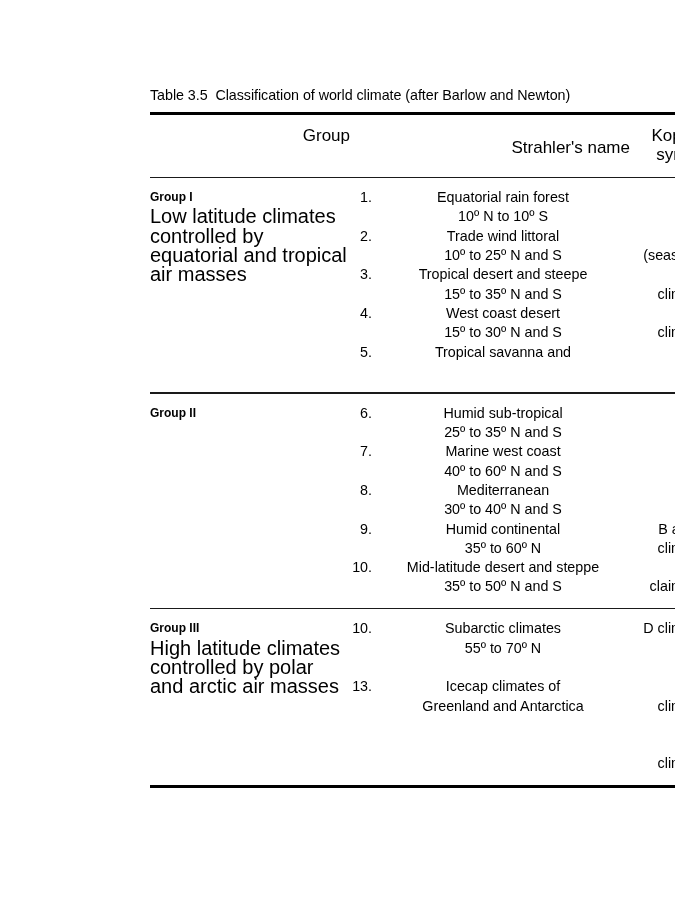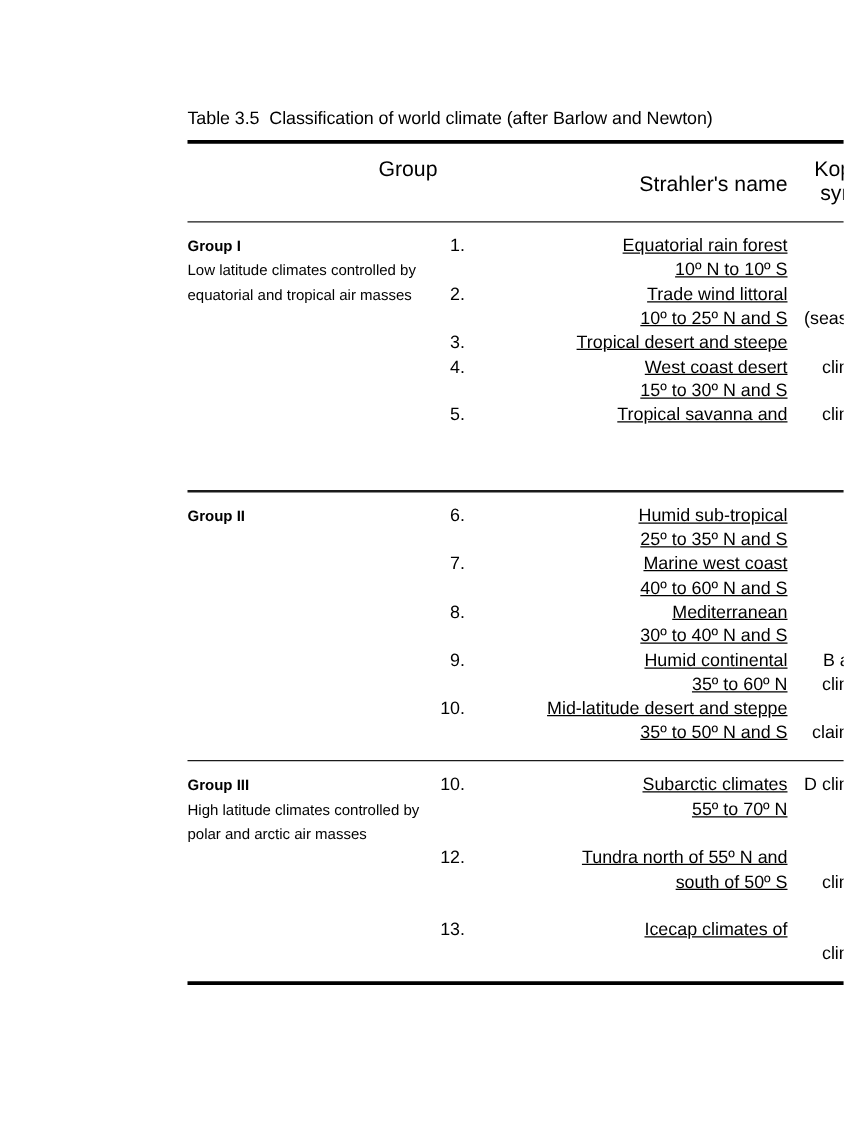--- a/index.html
+++ b/index.html
@@ -70,21 +70,21 @@
   }
 
   .body-row { padding: 10px 0 11px 0; }
 
   .group-title {
     font-weight: bold;
     font-size: 12px;
     line-height: 19.3px;
   }
   .group-desc {
-    font-size: 12px;
+    font-size: 20px;
     line-height: 19.3px;
   }
 
   
   .climate-list {
     list-style: none;
     margin: 0;
     padding: 0;
   }
   .climate-list li {
@@ -92,21 +92,21 @@
     grid-template-columns: 26px 1fr;
     font-size: 14.3px;
     line-height: 19.3px;
     white-space: nowrap;
   }
   .climate-list li.spaced { margin-top: 19.3px; }
   .cl-num {
     text-align: right;
     padding-right: 4px;
   }
-  .cl-body { text-align: right; text-decoration: underline; }
+  .cl-body { text-align: center; }
   .cl-range { display: block; }
 
   
   .koppen-lines {
     text-align: right;
     font-size: 14.3px;
     line-height: 19.3px;
     white-space: nowrap;
   }
   .koppen-lines .kline { display: block; }
@@ -152,20 +152,21 @@
           <span class="cl-num">2.</span>
           <span class="cl-body">
             <span>Trade wind littoral</span>
             <span class="cl-range">10º to 25º N and S</span>
           </span>
         </li>
         <li>
           <span class="cl-num">3.</span>
           <span class="cl-body">
             <span>Tropical desert and steepe</span>
+            <span class="cl-range">15º to 35º N and S</span>
           </span>
         </li>
         <li>
           <span class="cl-num">4.</span>
           <span class="cl-body">
             <span>West coast desert</span>
             <span class="cl-range">15º to 30º N and S</span>
           </span>
         </li>
         <li>
@@ -259,30 +260,24 @@
     <div class="cell">
       <ul class="climate-list">
         <li>
           <span class="cl-num">10.</span>
           <span class="cl-body">
             <span>Subarctic climates</span>
             <span class="cl-range">55º to 70º N</span>
           </span>
         </li>
         <li class="spaced">
-          <span class="cl-num">12.</span>
-          <span class="cl-body">
-            <span>Tundra north of 55º N and</span>
-            <span class="cl-range">south of 50º S</span>
-          </span>
-        </li>
-        <li class="spaced">
           <span class="cl-num">13.</span>
           <span class="cl-body">
             <span>Icecap climates of</span>
+            <span class="cl-range">Greenland and Antarctica</span>
           </span>
         </li>
       </ul>
     </div>
     <div class="cell koppen-lines">
       <span class="kline">D climates</span>
       <span class="kline">Dfc</span>
       <span class="kline">Dwc</span>
       <span class="kline">ET</span>
       <span class="kline">climates</span>

